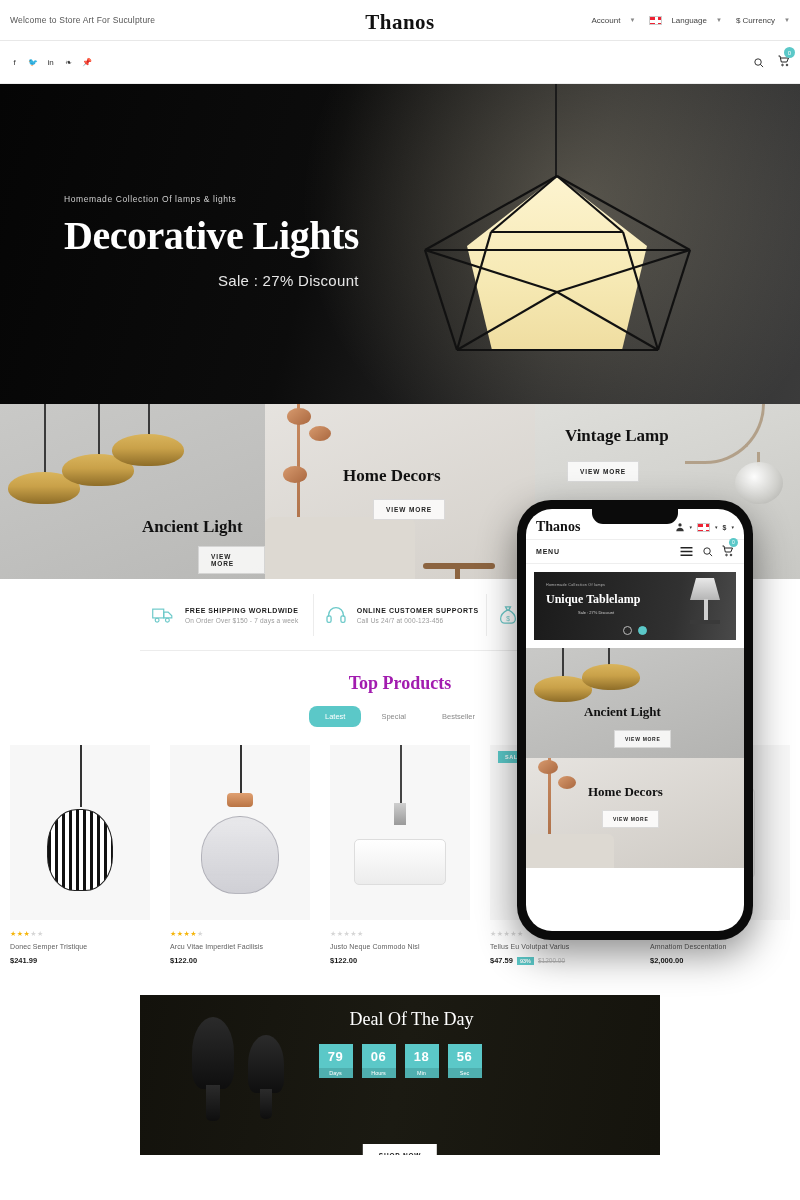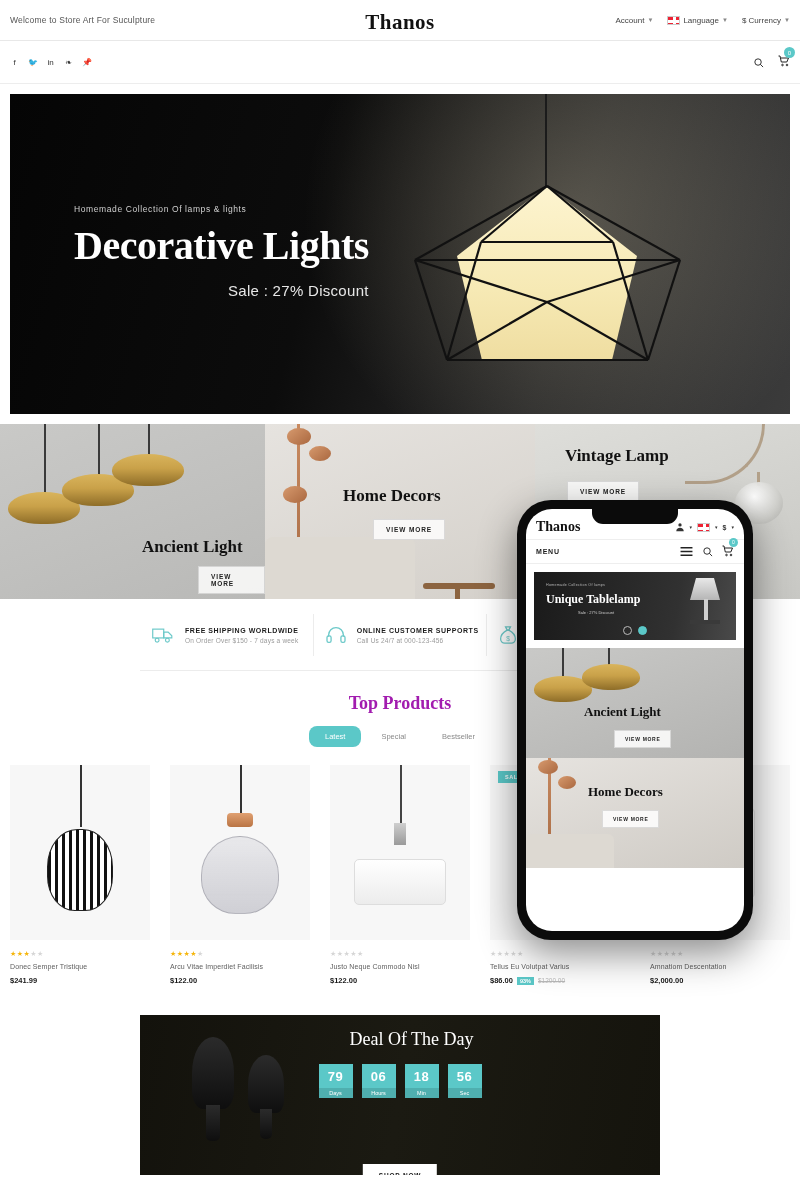--- a/index.html
+++ b/index.html
@@ -16,21 +16,21 @@
     justify-content: space-between; padding: 0 10px;
     border-bottom: 1px solid #e8e8e8; background: #fff;
   }
   .welcome { font-size: 8.5px; color: #555; letter-spacing: .2px; }
   .brand {
     font-family: "Liberation Serif", serif; font-weight: bold;
     font-size: 21px; letter-spacing: .5px; color: #111;
     position: absolute; left: 50%; transform: translateX(-50%); top: 10px;
   }
   .topright { display: flex; align-items: center; gap: 14px; font-size: 8px; color: #444; }
-  .topright > span { display: flex; align-items: center; gap: 3px; cursor: pointer; }
+  .topright > span { display: flex; align-items: center; gap: 9px; cursor: pointer; }
   .caret { font-size: 6px; color: #888; }
   .flag {
     width: 13px; height: 9px; background: #e23; position: relative;
     display: inline-block; border: 1px solid #ccc;
   }
   .flag::before, .flag::after {
     content: ""; position: absolute; background: #fff;
   }
   .flag::before { left: 5px; top: 0; width: 3px; height: 100%; }
   .flag::after { left: 0; top: 3px; width: 100%; height: 3px; }
@@ -53,21 +53,21 @@
   .navicons { display: flex; gap: 14px; align-items: center; position: relative; }
   .navicons svg { cursor: pointer; }
   .cartbadge {
     position: absolute; right: -5px; top: -6px; background: #5bc8c8;
     color: #fff; font-size: 6px; border-radius: 50%;
     width: 11px; height: 11px; display: flex; align-items: center; justify-content: center;
   }
 
   
   .hero {
-    margin: 10px; height: 320px; position: relative; overflow: hidden;
+    height: 320px; position: relative; overflow: hidden;
     background: linear-gradient(105deg,#050505 0%,#0c0c0c 40%,#2a2a2a 70%,#3b3b3b 100%);
   }
   .hero-wall {
     position: absolute; inset: 0;
     background: radial-gradient(circle at 72% 38%, rgba(255,240,200,.22) 0%, rgba(0,0,0,0) 45%);
   }
   .hero-text { position: absolute; left: 64px; top: 110px; }
   .hero-sub { font-size: 8.5px; color: #cfcfcf; letter-spacing: .6px; margin-bottom: 12px; }
   .hero-title {
     font-family: "Liberation Serif", serif; font-weight: bold;
@@ -416,21 +416,21 @@
   </div>
 
   <div class="product">
     <div class="pimg">
       <div class="sale-badge">SALE</div>
       <div style="width:74px;height:96px;border-radius:8px;background:linear-gradient(180deg,#fafafa,#e7e7e7);border:1px solid #e0e0e0"></div>
     </div>
     <div class="stars"><span class="star-off">★★★★★</span></div>
     <div class="pname">Tellus Eu Volutpat Varius</div>
     <div class="pprice">
-      <span>$86.00</span>
+      <span>$47.59</span>
       <span class="pdisc">93%</span>
       <span class="pold">$1200.00</span>
     </div>
   </div>
 
   <div class="product">
     <div class="pimg">
       <div style="width:70px;height:92px;border-radius:6px;background:linear-gradient(180deg,#fcfcfc,#ededed);border:1px solid #e2e2e2"></div>
     </div>
     <div class="stars"><span class="star-off">★★★★★</span></div>

